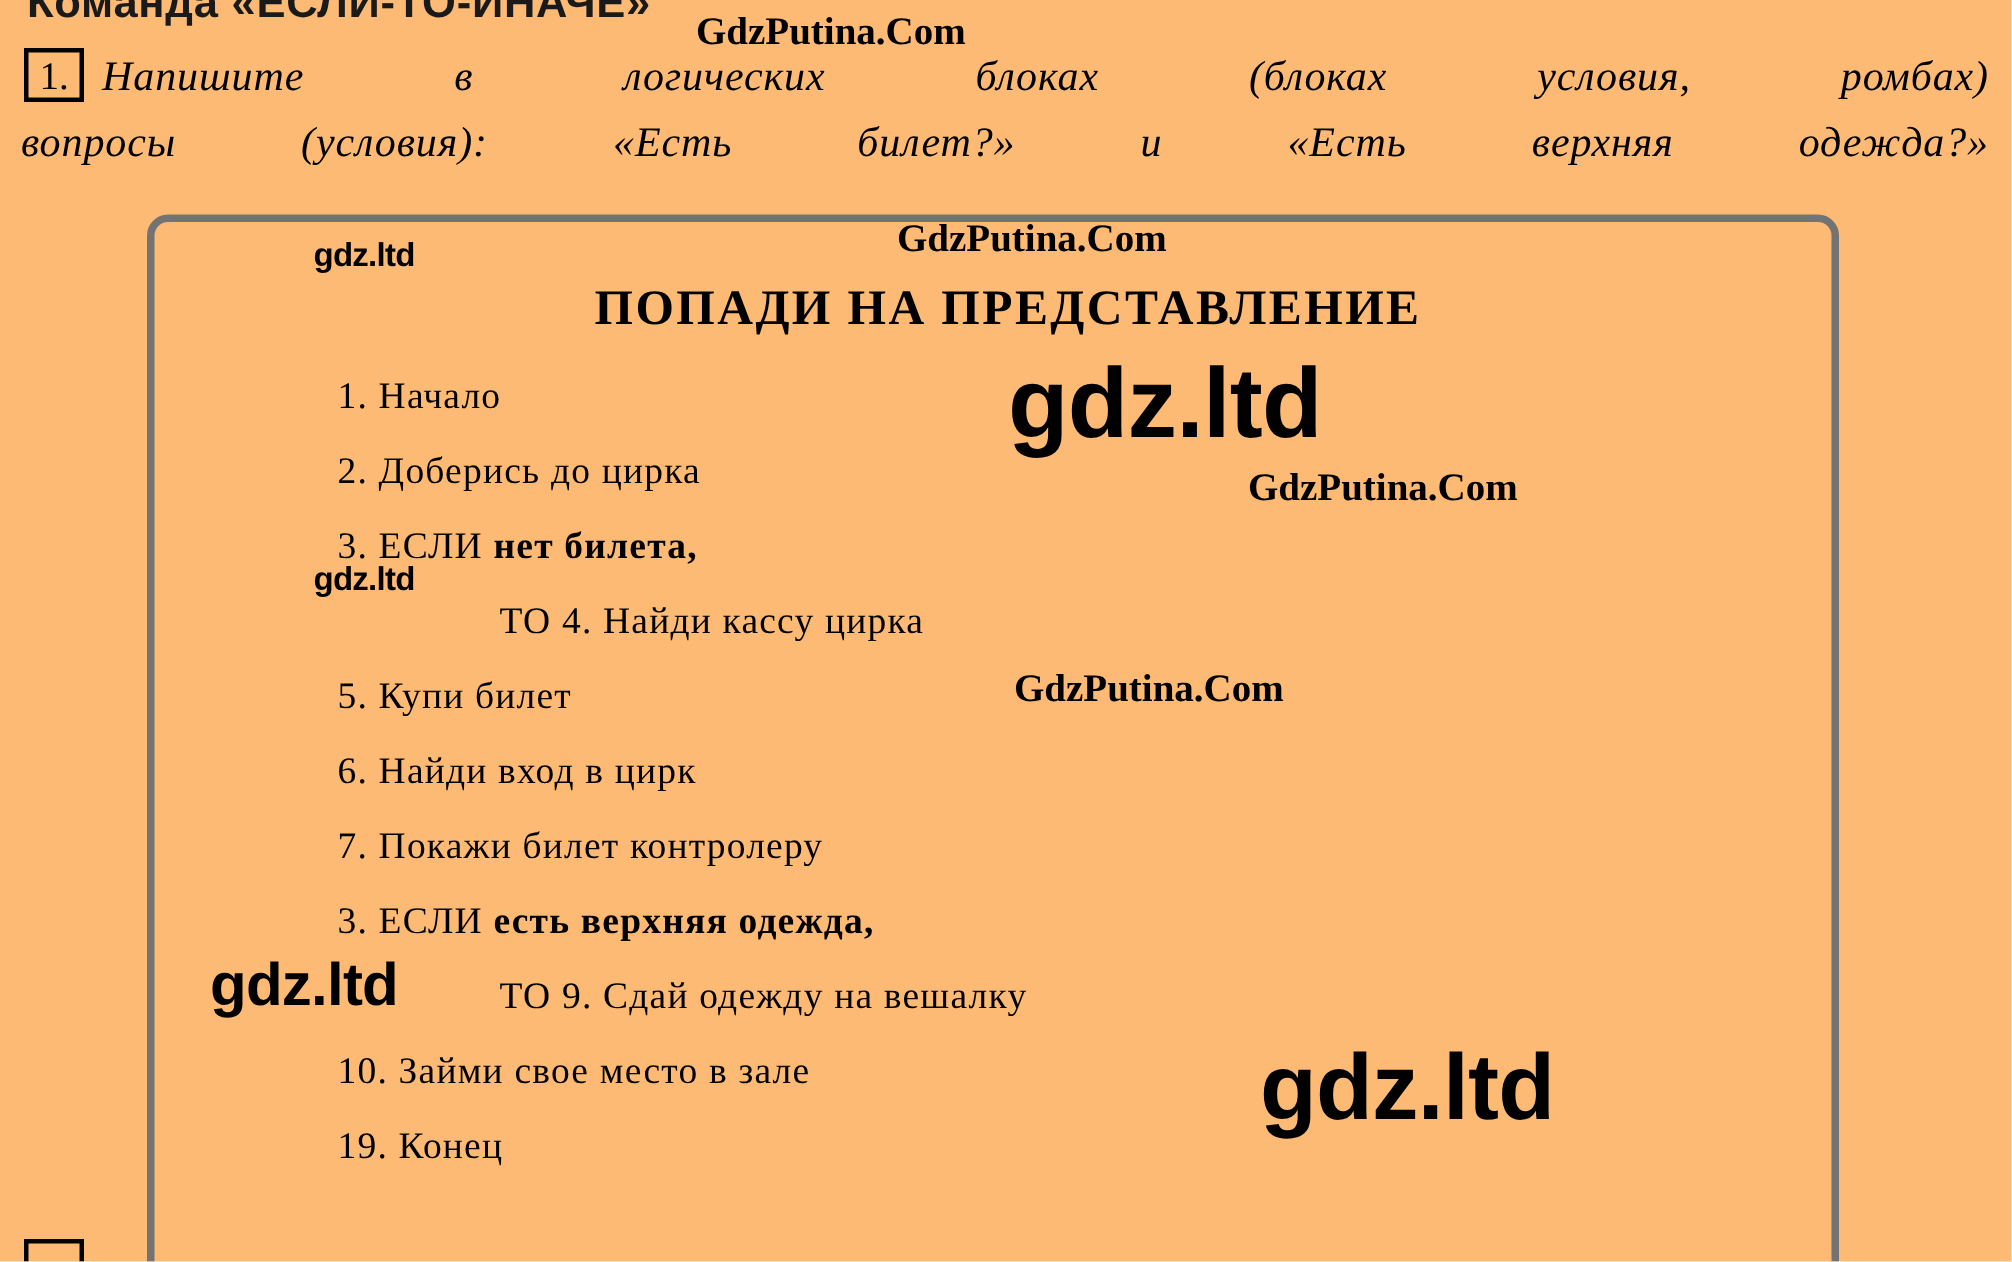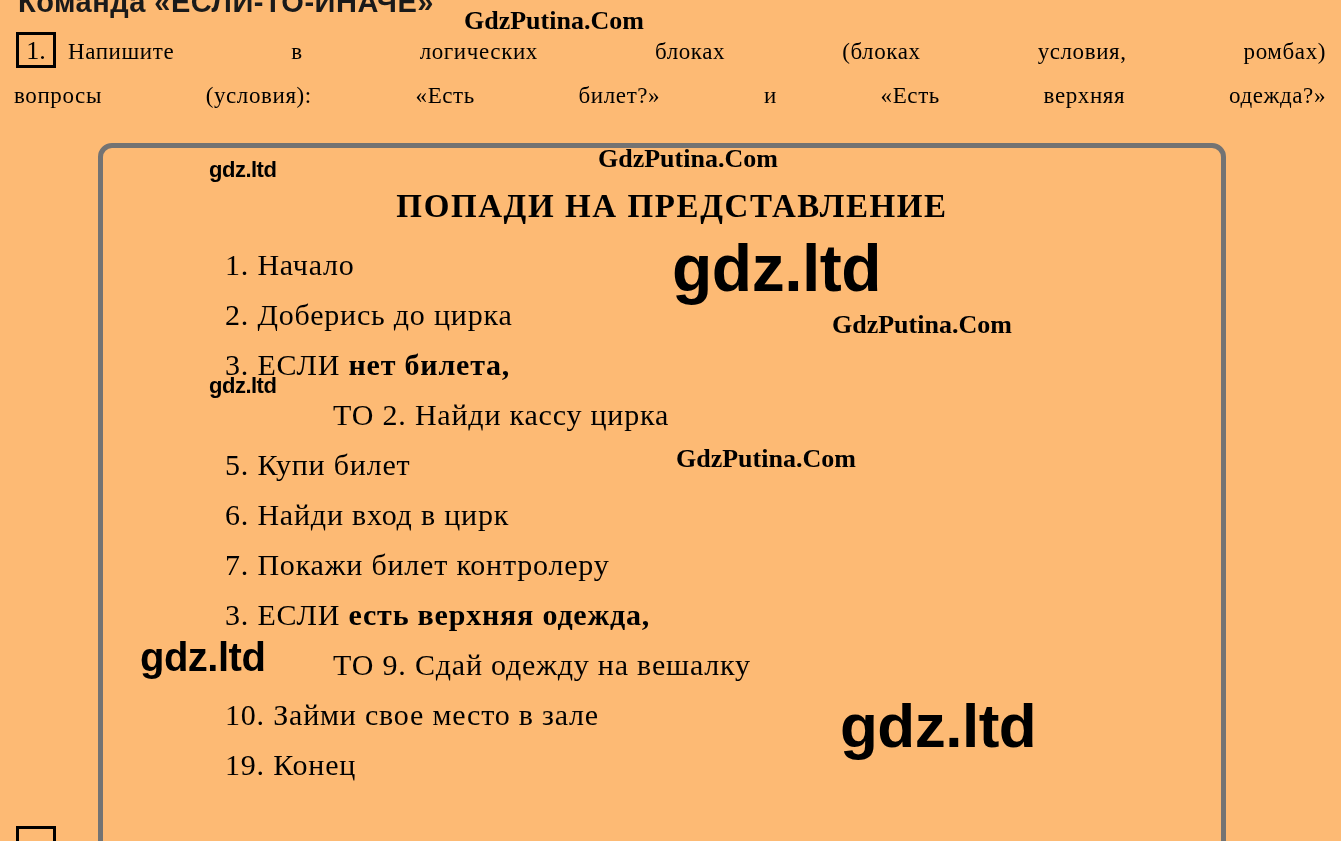--- a/index.html
+++ b/index.html
@@ -44,23 +44,24 @@
     line-height: 32px;
     text-align: center;
   }
 
   
   .task-text {
     position: absolute;
     left: 68px;
     top: 30px;
     width: 1258px;
-    font-size: 23px;
+    font-size: 28px;
     line-height: 44px;
     letter-spacing: 0.6px;
+    font-style: italic;
   }
   .task-line-1 {
     display: block;
     text-align: justify;
     text-align-last: justify;
   }
   .task-line-2 {
     position: absolute;
     left: -54px;
     top: 44px;
@@ -98,21 +99,21 @@
   }
 
   .algo-list {
     position: absolute;
     left: 0;
     top: 92px;
     width: 100%;
     box-sizing: border-box;
   }
   .algo-item {
-    font-size: 30px;
+    font-size: 25px;
     line-height: 50px;
     letter-spacing: 0.8px;
     white-space: nowrap;
     padding-left: 122px;
   }
   .algo-item.indent {
     padding-left: 230px;
   }
   .algo-item b {
     font-weight: bold;
@@ -172,21 +173,21 @@
     <span class="task-line-2">вопросы (условия): «Есть билет?» и «Есть верхняя одежда?»</span>
   </div>
 
   <div class="algo-frame">
     <div class="algo-title">ПОПАДИ НА ПРЕДСТАВЛЕНИЕ</div>
 
     <div class="algo-list">
       <div class="algo-item"><span>1.  Начало</span><b></b></div>
       <div class="algo-item"><span>2.  Доберись до цирка</span><b></b></div>
       <div class="algo-item"><span>3.  ЕСЛИ </span><b>нет билета,</b></div>
-      <div class="algo-item indent"><span>ТО 2.  Найди кассу цирка</span><b></b></div>
+      <div class="algo-item indent"><span>ТО 4.  Найди кассу цирка</span><b></b></div>
       <div class="algo-item"><span>5.  Купи билет</span><b></b></div>
       <div class="algo-item"><span>6.  Найди вход в цирк</span><b></b></div>
       <div class="algo-item"><span>7.  Покажи билет контролеру</span><b></b></div>
       <div class="algo-item"><span>3.  ЕСЛИ </span><b>есть верхняя одежда,</b></div>
       <div class="algo-item indent"><span>ТО 9.  Сдай одежду на вешалку</span><b></b></div>
       <div class="algo-item"><span>10.  Займи свое место в зале</span><b></b></div>
       <div class="algo-item"><span>19.  Конец</span><b></b></div>
     </div>
   </div>
 

